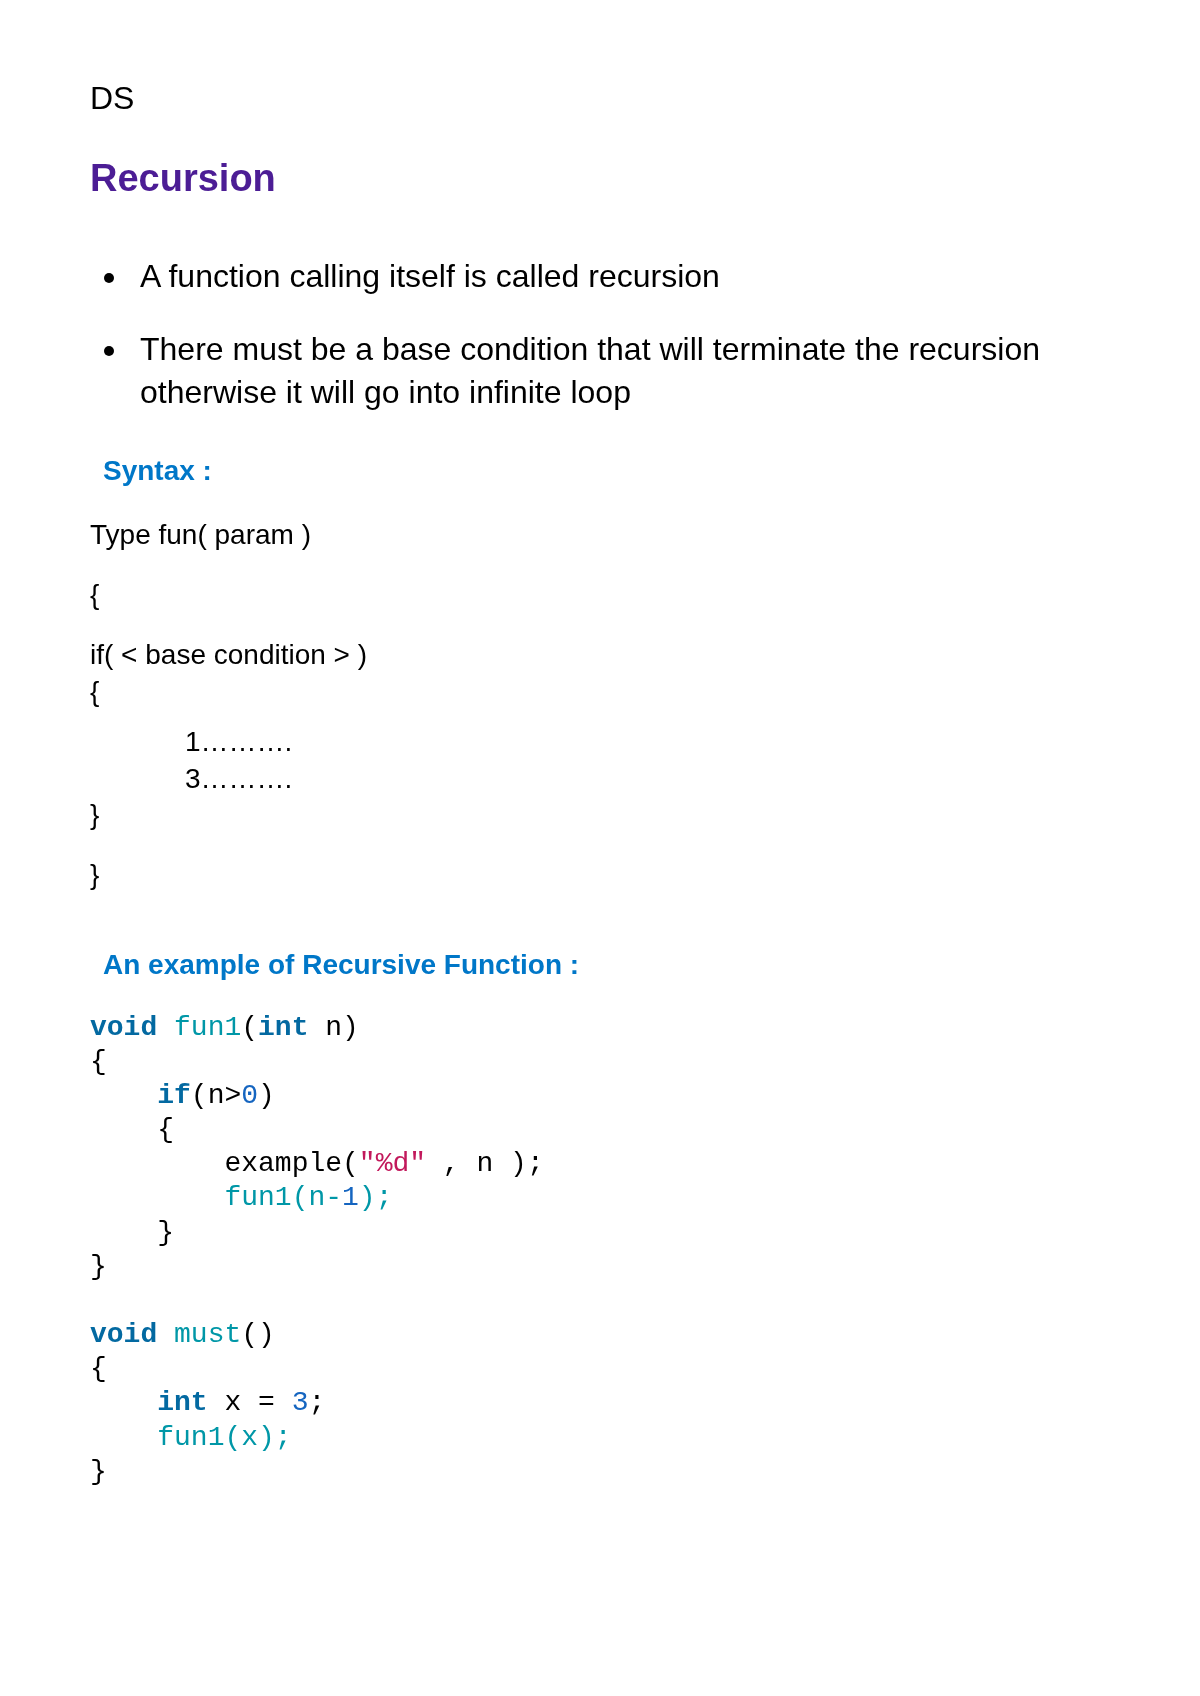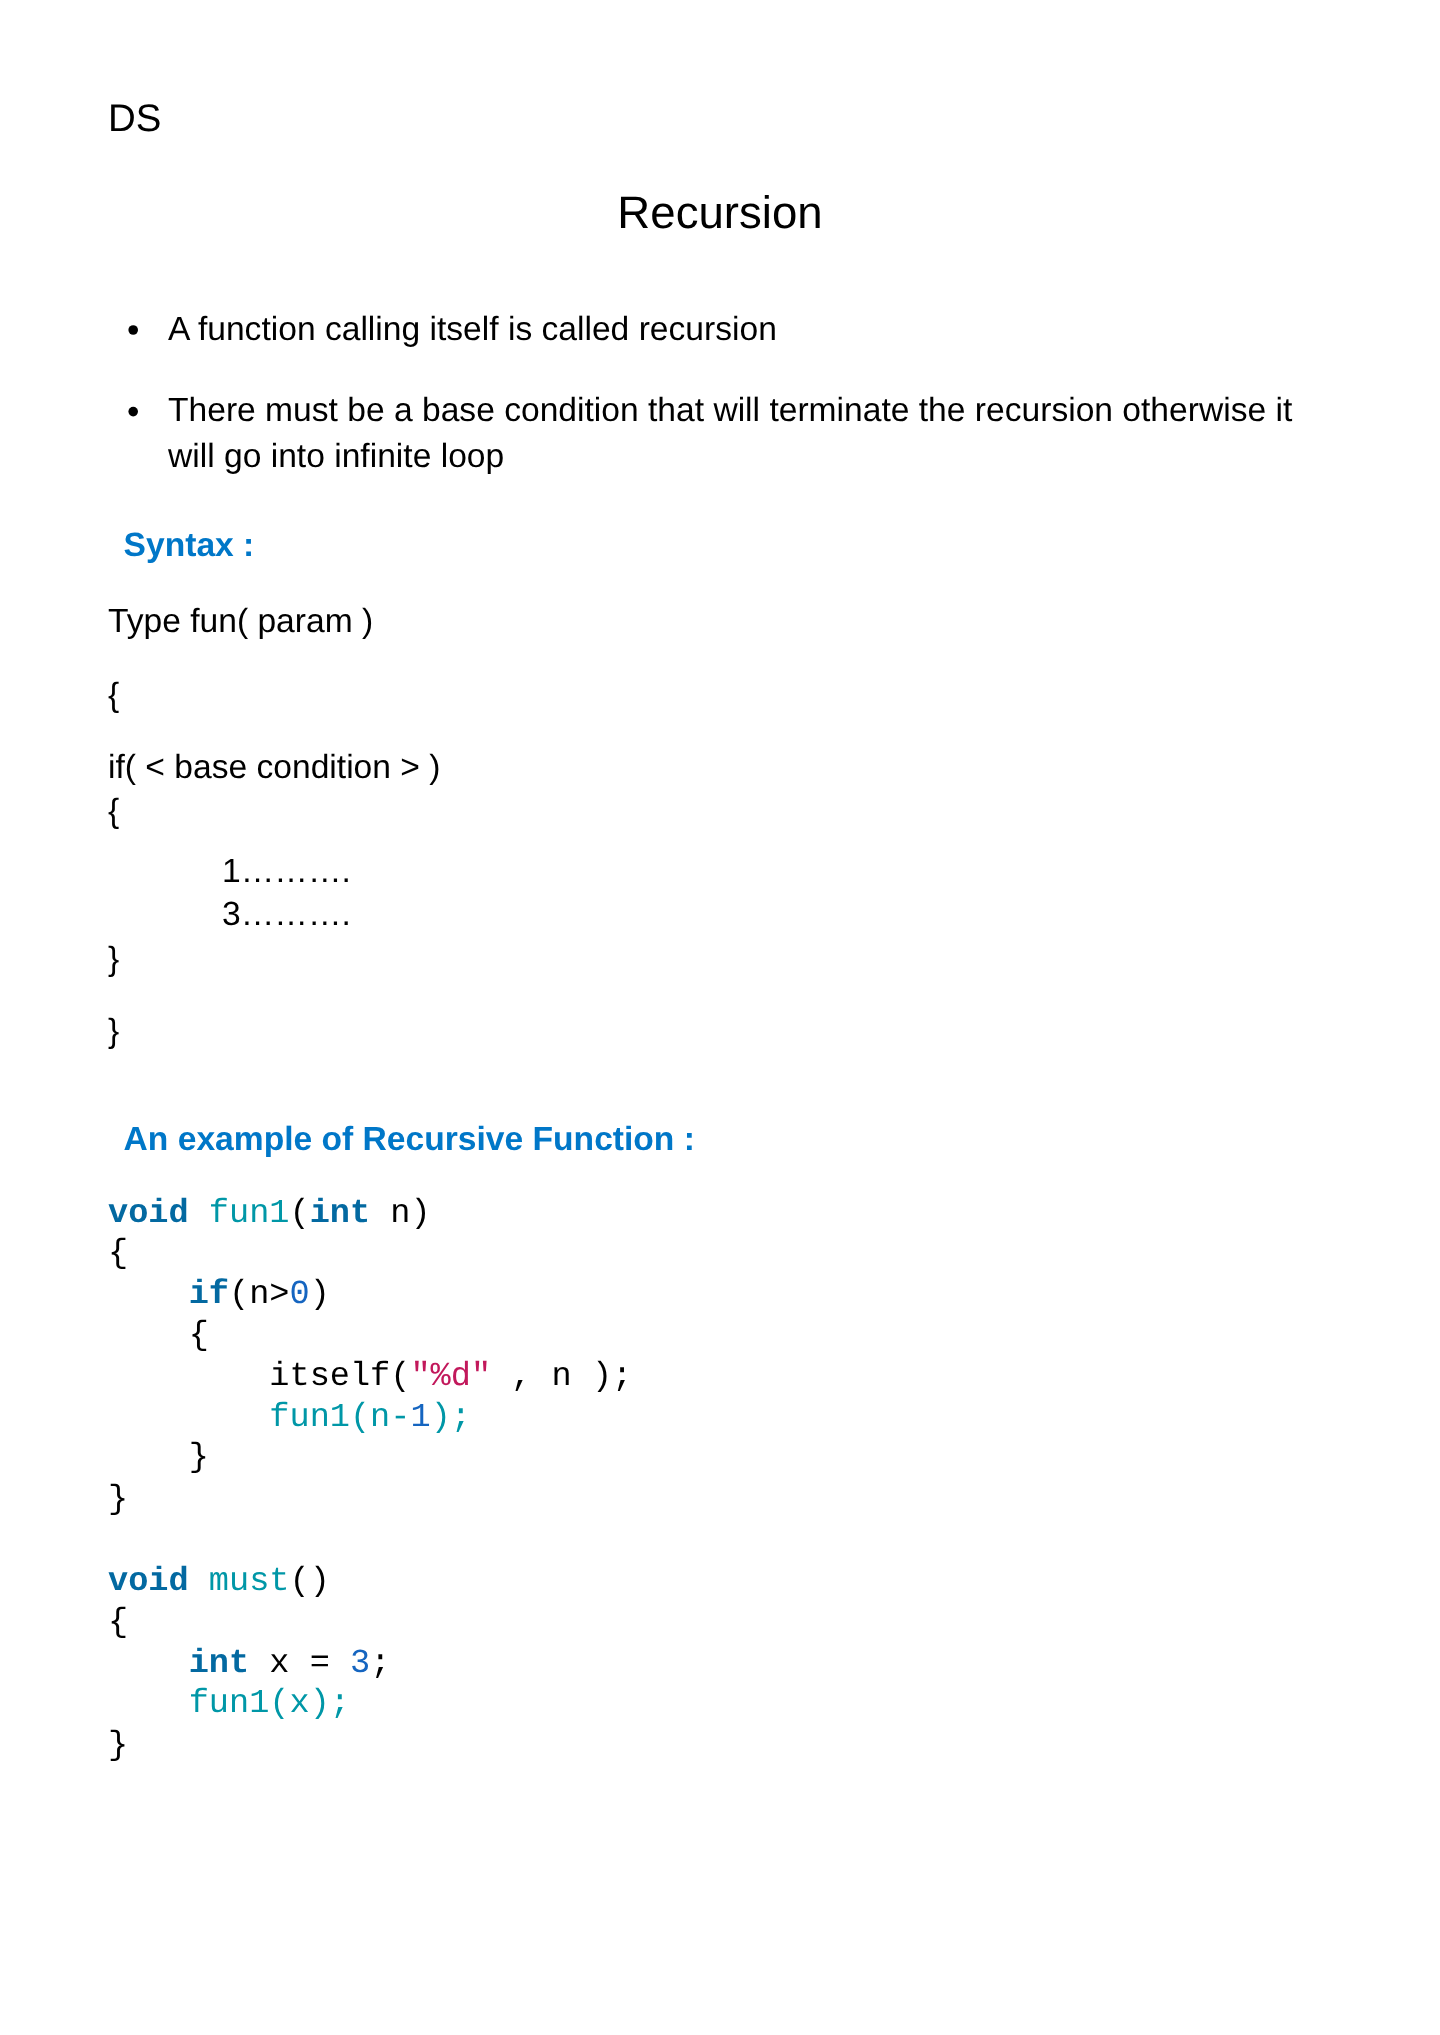--- a/index.html
+++ b/index.html
@@ -11,33 +11,33 @@
     color: #000000;
     padding: 80px 90px 60px 90px;
   }
   .header-label {
     font-size: 32px;
     color: #000;
     letter-spacing: 0px;
     margin-bottom: 40px;
   }
   .title {
-    text-align: center;
+    text-align: left;
     font-size: 38px;
-    font-weight: normal;
-    color: #000000;
+    font-weight: bold;
+    color: #4c1d95;
     margin-bottom: 55px;
   }
   ul.bullets {
     list-style: disc;
     padding-left: 40px;
     margin-bottom: 40px;
   }
   ul.bullets li {
-    font-size: 28px;
+    font-size: 32px;
     line-height: 1.35;
     margin-bottom: 30px;
     padding-left: 10px;
   }
   .section-heading {
     font-size: 28px;
     font-weight: bold;
     color: #0077c8;
     margin-top: 10px;
     margin-bottom: 30px;
@@ -88,21 +88,21 @@
   <p>}</p>
   <p>}</p>
 </div>
 
 <div class="section-heading" style="margin-top:55px">An example of Recursive Function :</div>
 
 <pre class="code"><span class="tok-kw">void</span> <span class="tok-fn">fun1</span><span class="tok-base">(</span><span class="tok-kw">int</span> <span class="tok-base">n</span><span class="tok-base">)</span>
 <span class="tok-base">{</span>
     <span class="tok-kw">if</span><span class="tok-base">(n&gt;</span><span class="tok-num">0</span><span class="tok-base">)</span>
     <span class="tok-base">{</span>
-        <span class="tok-base">itself(</span><span class="tok-str">"%d"</span><span class="tok-base"> , n );</span>
+        <span class="tok-base">example(</span><span class="tok-str">"%d"</span><span class="tok-base"> , n );</span>
         <span class="tok-fn">fun1(n-</span><span class="tok-num">1</span><span class="tok-fn">);</span>
     <span class="tok-base">}</span>
 <span class="tok-base">}</span>
 
 <span class="tok-kw">void</span> <span class="tok-fn">must</span><span class="tok-base">(</span><span class="tok-base">)</span>
 <span class="tok-base">{</span>
     <span class="tok-kw">int</span><span class="tok-base"> x = </span><span class="tok-num">3</span><span class="tok-base">;</span>
     <span class="tok-fn">fun1(x);</span>
 <span class="tok-base">}</span></pre>
 

